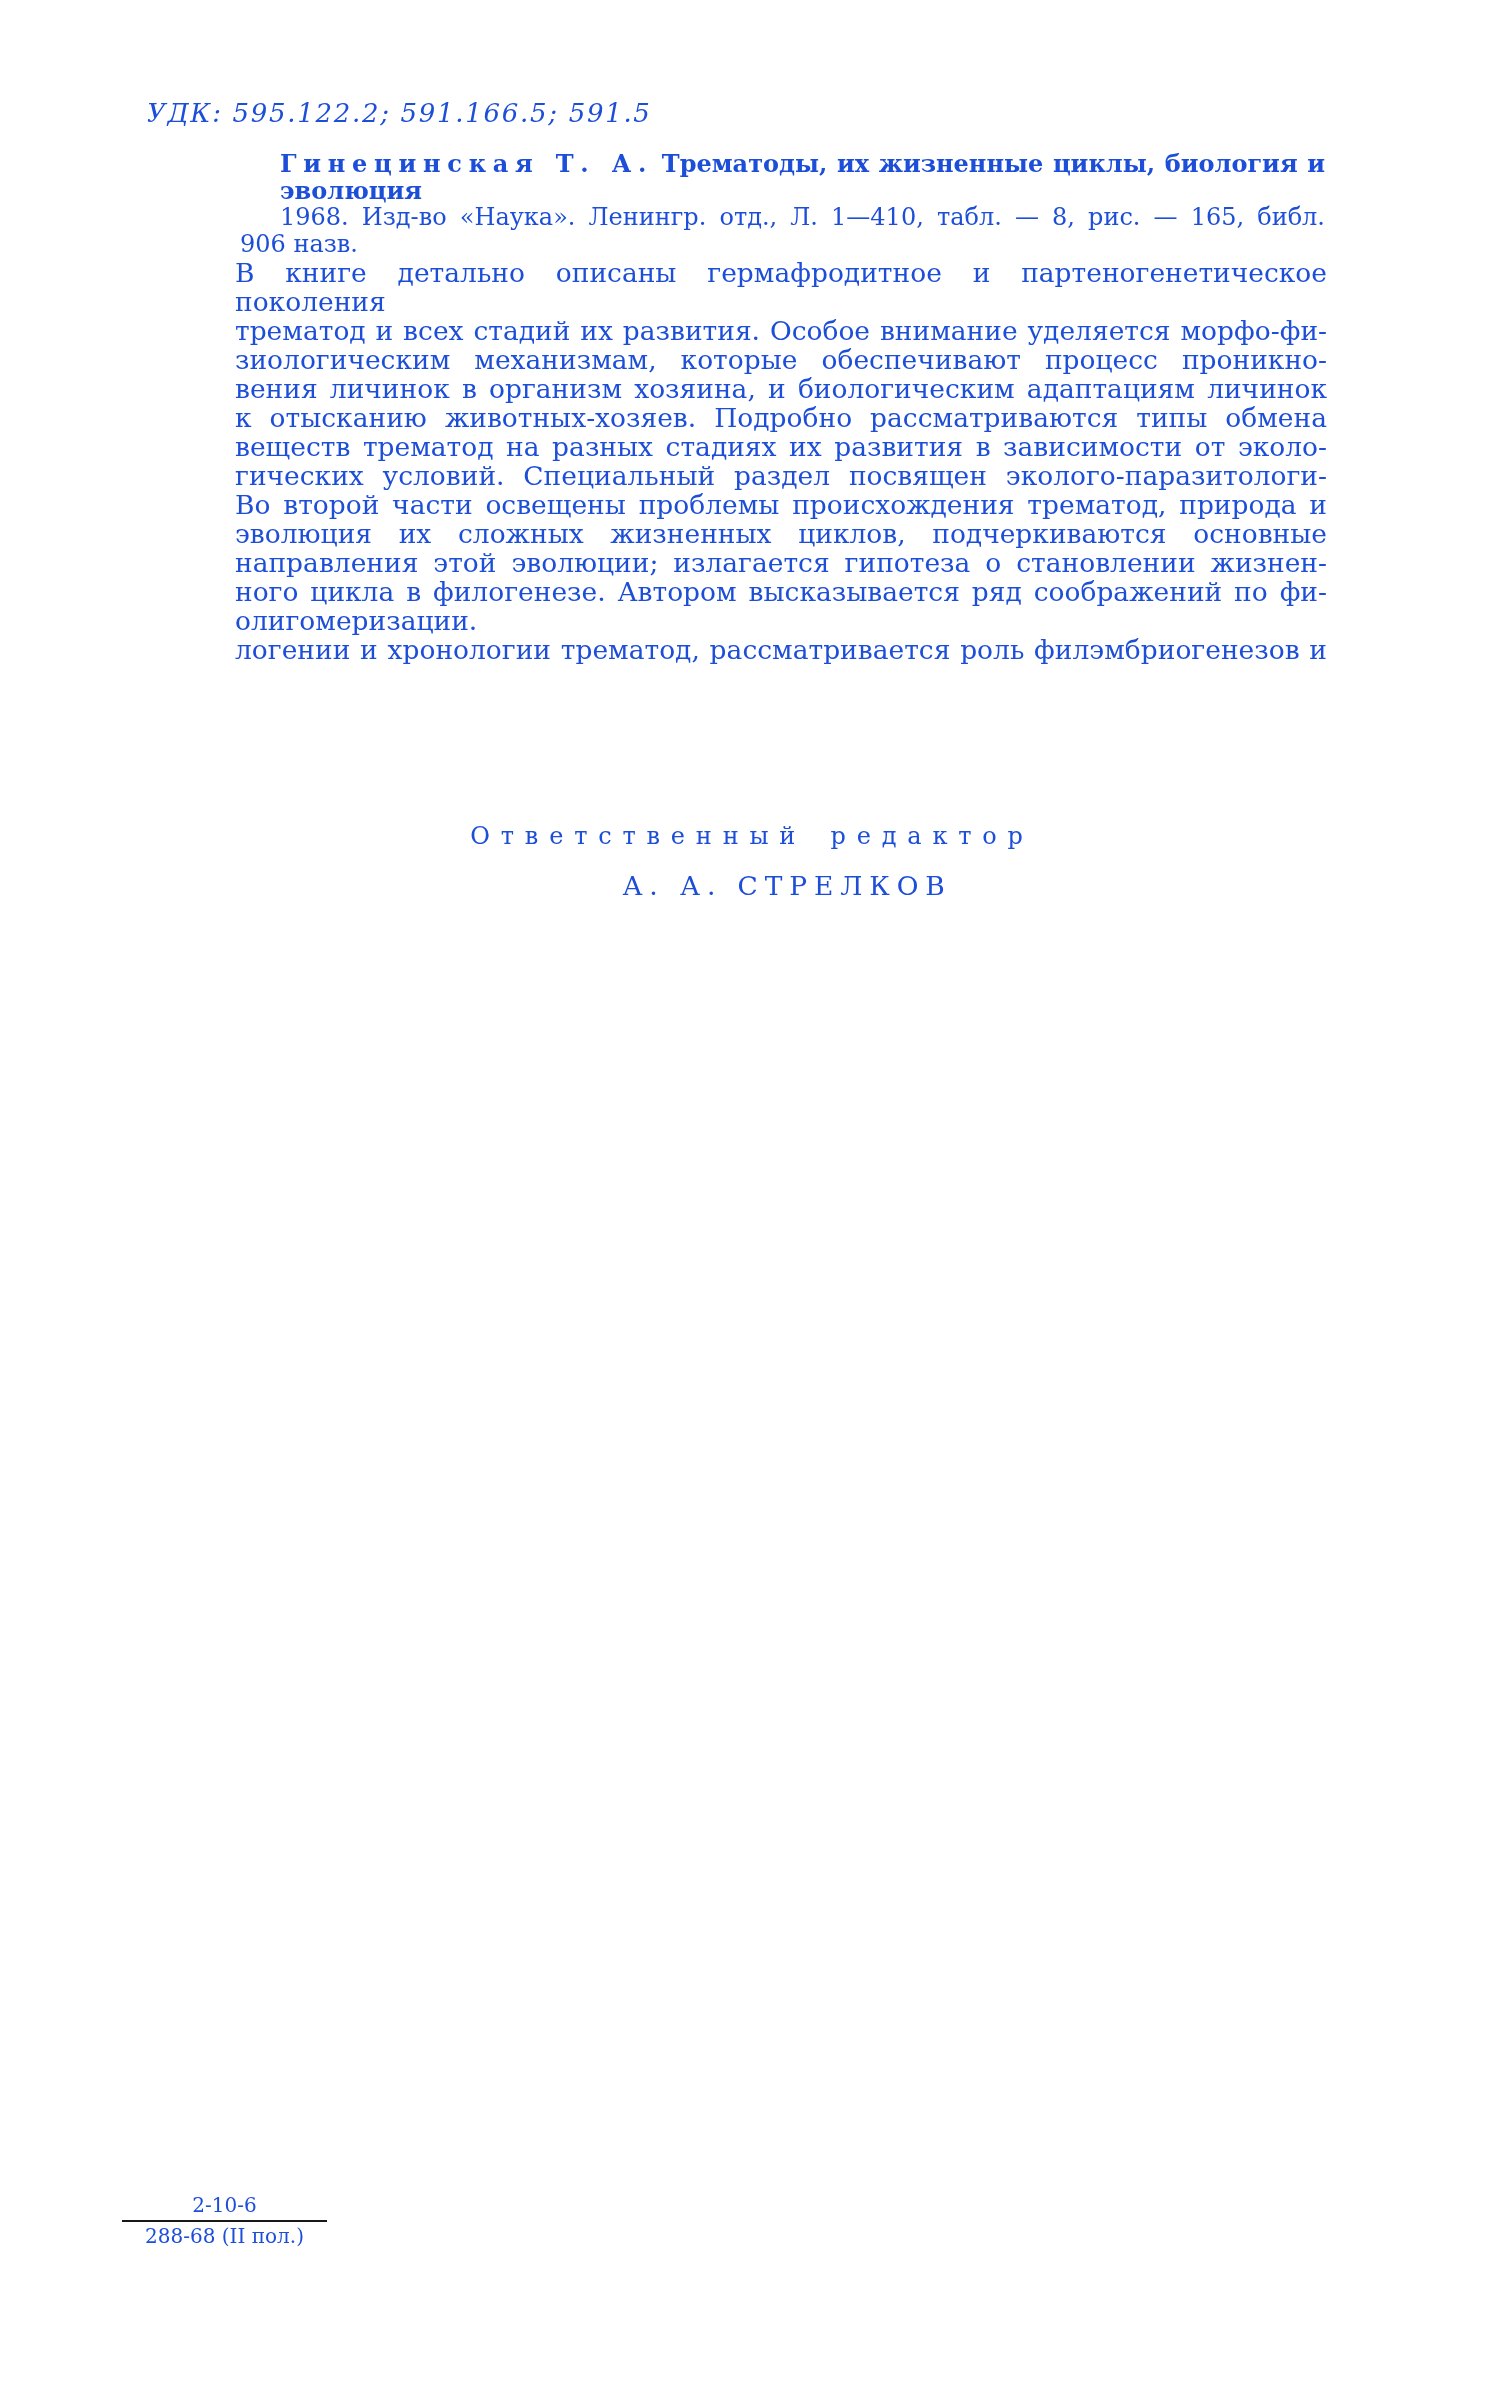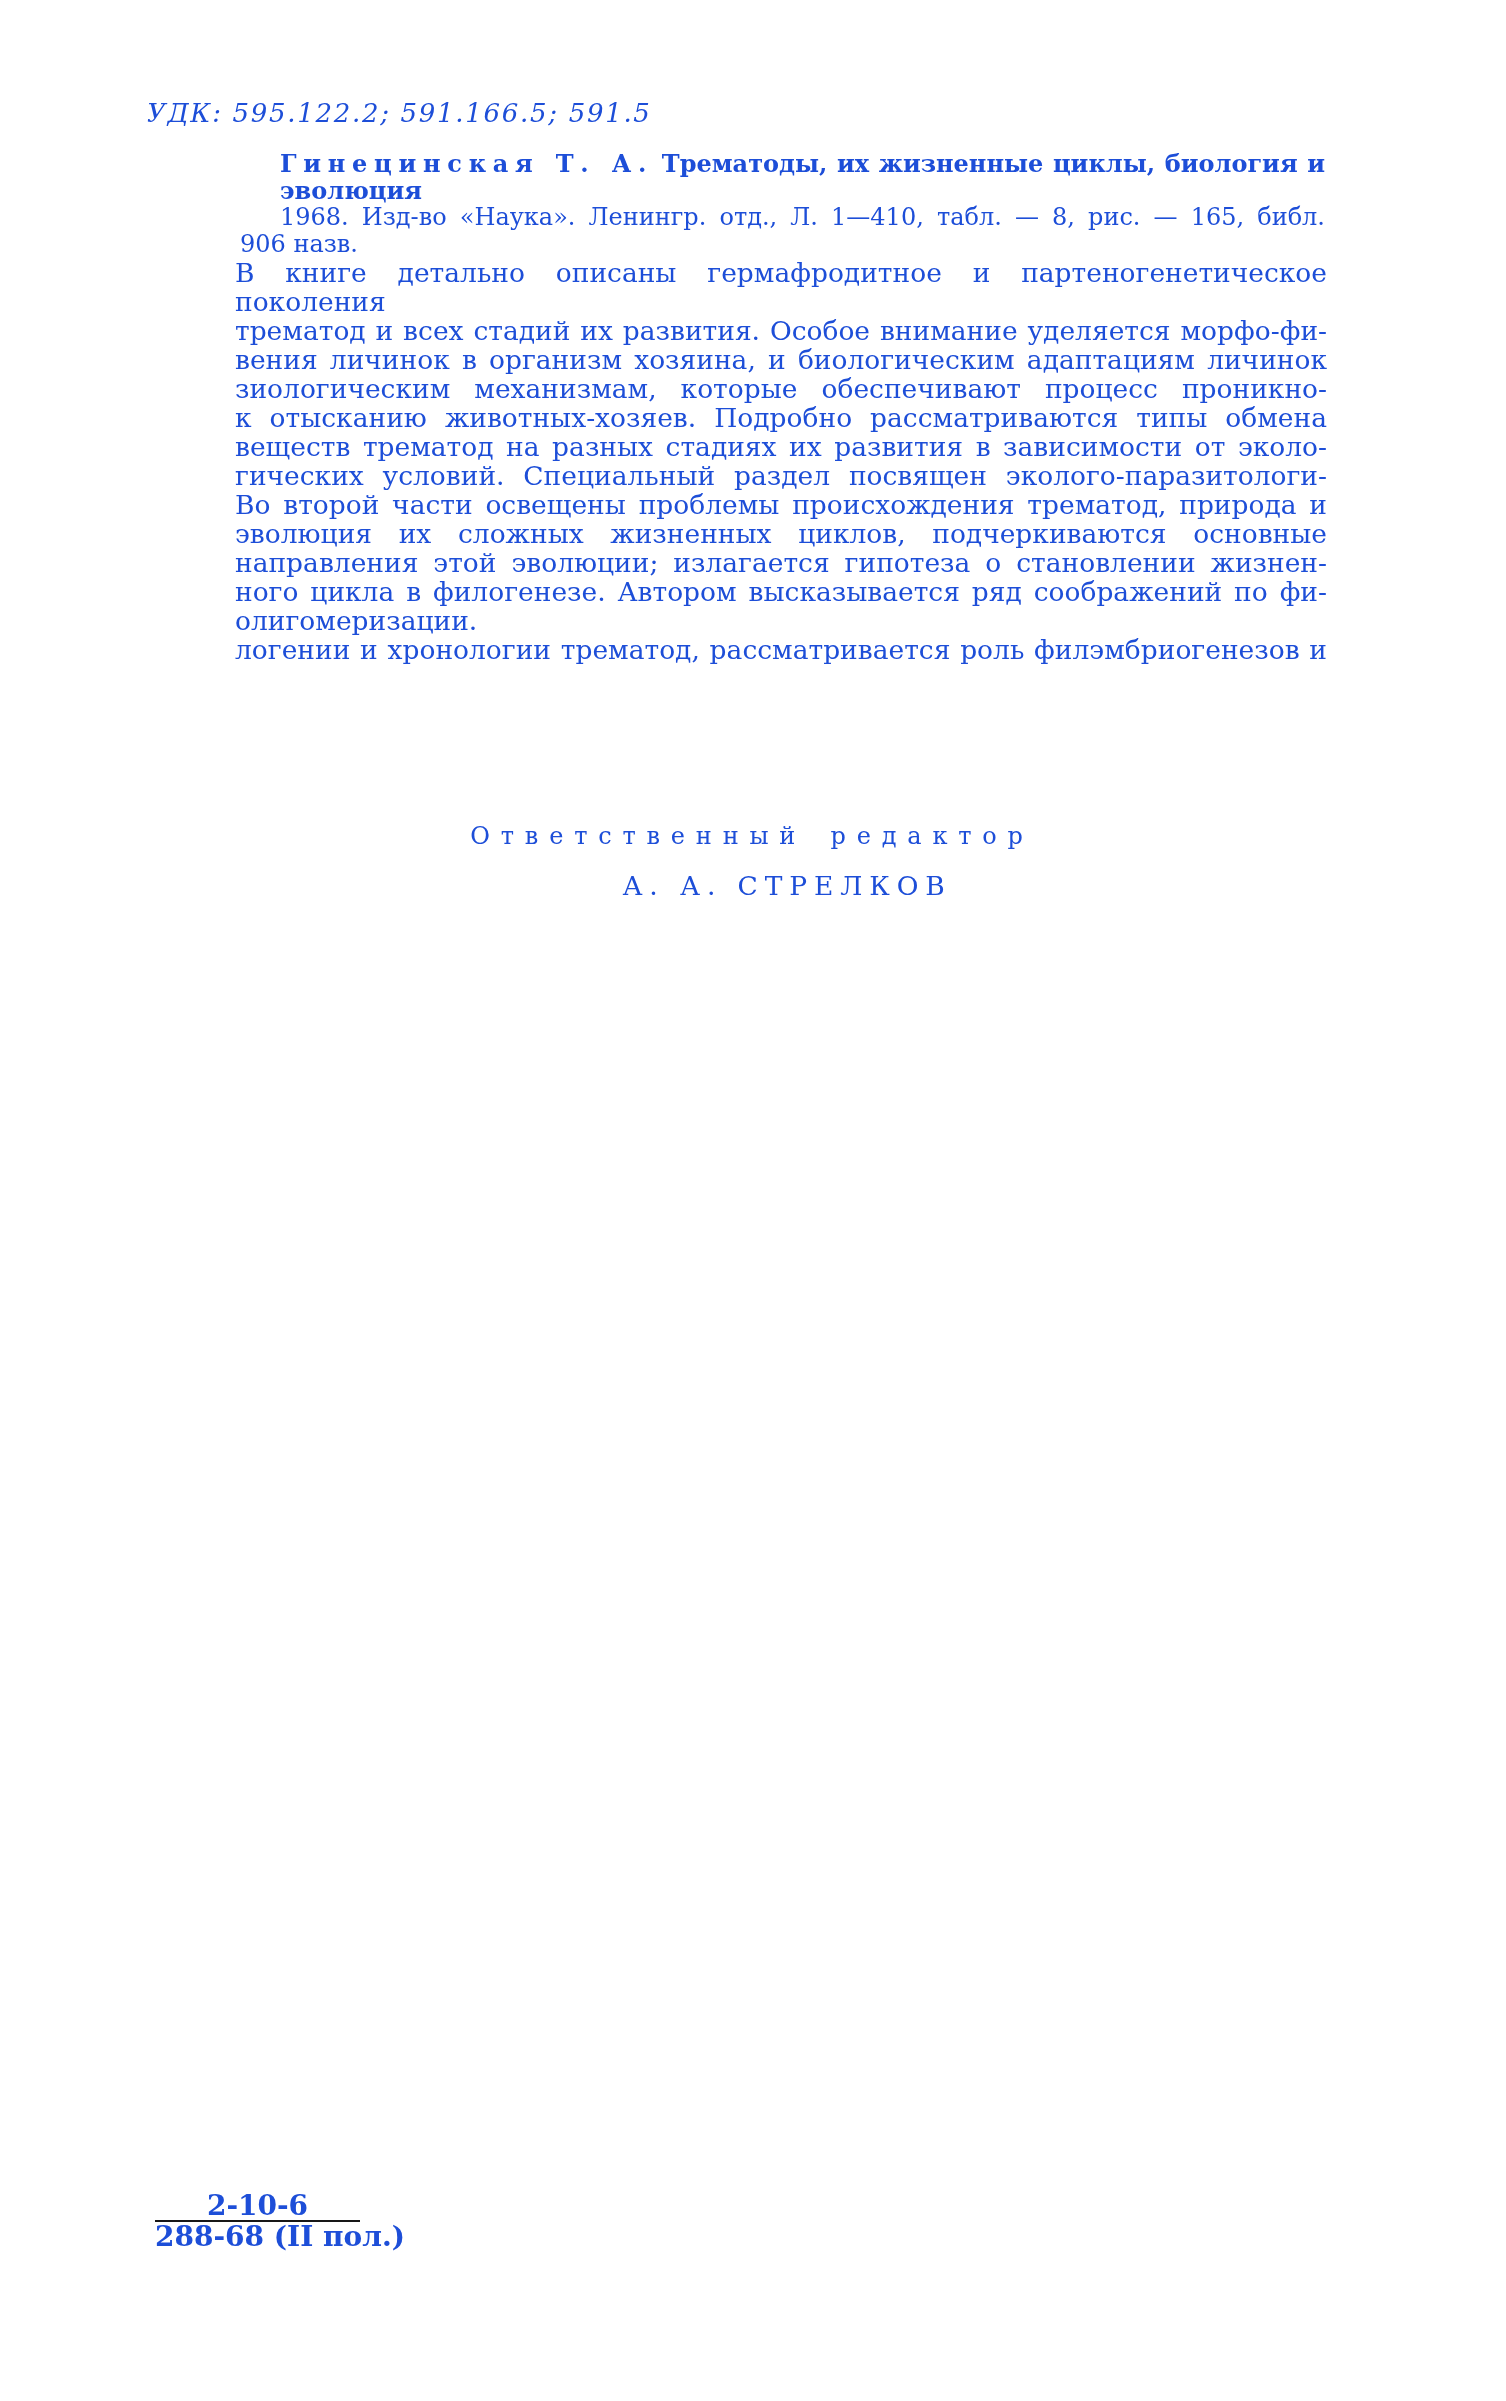--- a/index.html
+++ b/index.html
@@ -67,24 +67,24 @@
     left: 787px;
     transform: translateX(-50%);
     font-size: 26.5px;
     letter-spacing: 0.26em;
     white-space: nowrap;
   }
 
   
   .imprint {
     position: absolute;
-    left: 155px;
+    left: 122px;
     top: 2193px;
-    font-weight: bold;
-    font-size: 28px;
+    font-weight: normal;
+    font-size: 20px;
     line-height: 25px;
   }
   .imprint-num { width: 205px; text-align: center; }
   .imprint-bar { width: 205px; height: 2.6px; background: #171717; margin: 1.7px 0 1.7px; }
   .imprint-den { width: 205px; text-align: center; white-space: nowrap; }
 </style>
 </head>
 <body>
 
 <div class="page">
@@ -94,22 +94,22 @@
   <div class="bib">
     <div class="bib-line force"><span class="bib-author">Гинецинская Т. А.</span> <span class="bib-title">Трематоды, их жизненные циклы, биология и эволюция</span></div>
     <div class="bib-line force">1968. Изд-во «Наука». Ленингр. отд., Л. 1—410, табл. — 8, рис. — 165, библ.</div>
     <div class="bib-line">906 назв.</div>
   </div>
 
   <div class="annotation">
     <div>
       <div class="a-line">В книге детально описаны гермафродитное и партеногенетическое поколения</div>
       <div class="a-line">трематод и всех стадий их развития. Особое внимание уделяется морфо-фи-</div>
+      <div class="a-line">зиологическим механизмам, которые обеспечивают процесс проникно-</div>
       <div class="a-line">вения личинок в организм хозяина, и биологическим адаптациям личинок</div>
-      <div class="a-line">зиологическим механизмам, которые обеспечивают процесс проникно-</div>
       <div class="a-line">к отысканию животных-хозяев. Подробно рассматриваются типы обмена</div>
       <div class="a-line">веществ трематод на разных стадиях их развития в зависимости от эколо-</div>
       <div class="a-line">гических условий. Специальный раздел посвящен эколого-паразитологи-</div>
     </div>
     <div>
       <div class="a-line">Во второй части освещены проблемы происхождения трематод, природа и</div>
       <div class="a-line">эволюция их сложных жизненных циклов, подчеркиваются основные</div>
       <div class="a-line">направления этой эволюции; излагается гипотеза о становлении жизнен-</div>
       <div class="a-line">ного цикла в филогенезе. Автором высказывается ряд соображений по фи-</div>
       <div class="a-line para-end">олигомеризации.</div>

